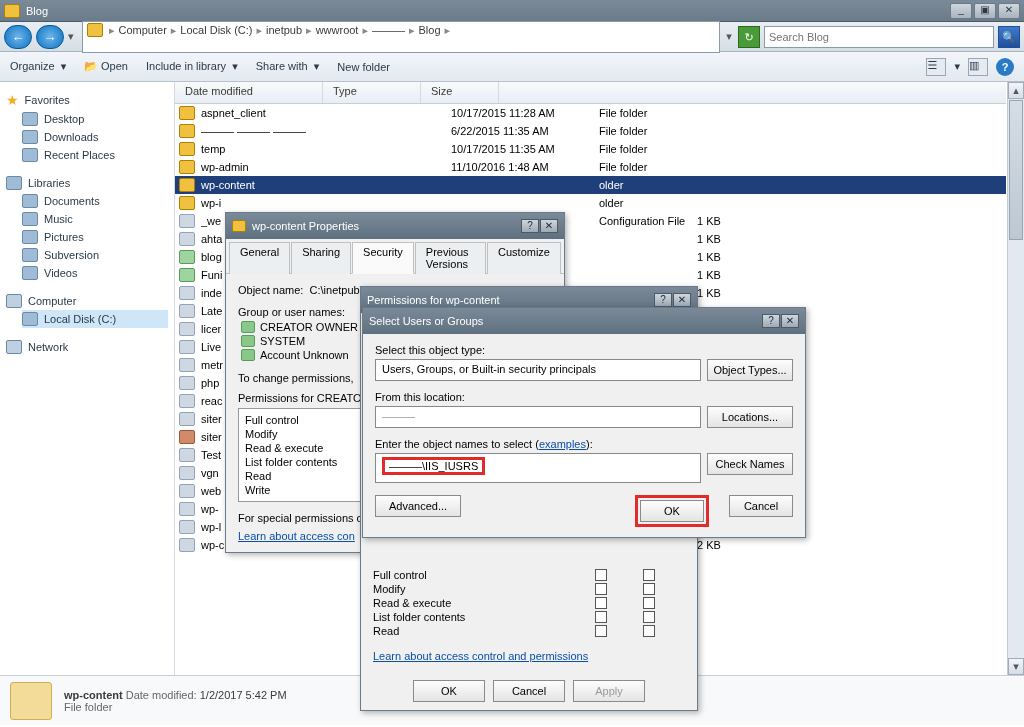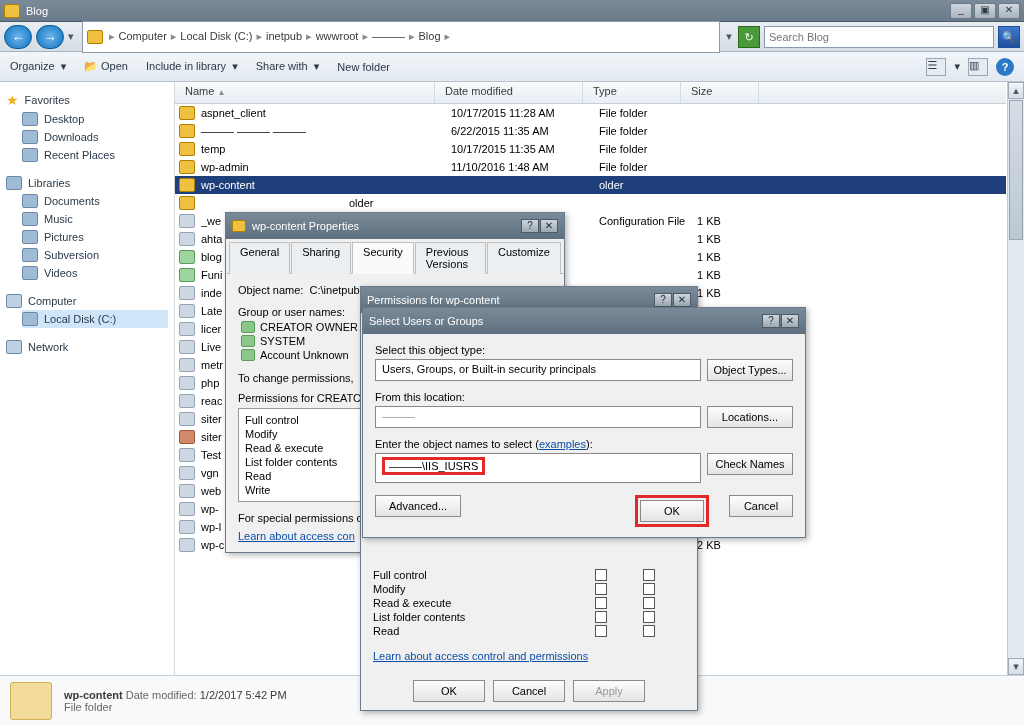--- a/index.html
+++ b/index.html
@@ -7,21 +7,21 @@
 
   
   .titlebar { height: 22px; background: linear-gradient(#7b8a99,#6a7b8a); display: flex; align-items: center; padding: 0 4px; color: #fff; border-bottom: 1px solid #4a5a68; }
   .titlebar .folder-glyph { width: 16px; height: 14px; background: #f0c040; border: 1px solid #b08000; border-radius: 2px; margin-right: 6px; }
   .titleright { margin-left: auto; display: flex; gap: 2px; }
   .winbtn { width: 22px; height: 16px; background: linear-gradient(#cfd6dd,#a9b3be); border: 1px solid #6a7a88; border-radius: 2px; font-size: 10px; text-align: center; color: #2a3a48; }
 
   
   .navbar { height: 30px; background: linear-gradient(#e9eef3,#d5dde5); border-bottom: 1px solid #a9b3be; display: flex; align-items: center; padding: 0 4px; gap: 4px; }
   .navbtn { width: 28px; height: 24px; border-radius: 12px; background: radial-gradient(circle,#6fb5ea,#0b72c3); border: 1px solid #0a5a96; color: #fff; display: flex; align-items: center; justify-content: center; font-size: 13px; }
-  .addrbar { flex: 1; height: 22px; background: #fff; border: 1px solid #8a9aa8; display: flex; align-items: center; padding: 15px 4px; }
+  .addrbar { flex: 1; height: 22px; background: #fff; border: 1px solid #8a9aa8; display: flex; align-items: flex-end; padding: 15px 4px; }
   .addrbar .fg { width: 16px; height: 14px; background: #f0c040; border: 1px solid #b08000; border-radius: 2px; margin-right: 4px; }
   .addrbar .crumb { color: #3a3a3a; padding: 0 2px; }
   .addrbar .sep { color: #888; padding: 0 2px; }
   .refreshbtn { width: 22px; height: 22px; background: #4a9a3a; border: 1px solid #2a6a1a; color: #fff; text-align: center; line-height: 20px; }
   .searchbox { width: 230px; height: 22px; border: 1px solid #8a9aa8; background: #fff; display: flex; align-items: center; padding: 0 4px; }
   .searchbox input { border: none; flex: 1; font-size: 11px; outline: none; color: #777; }
   .searchbtn { width: 22px; height: 22px; background: linear-gradient(#3f7acc,#1f4f9a); border: 1px solid #1f4f9a; color: #fff; text-align: center; line-height: 20px; }
 
   
   .toolbar { height: 30px; background: linear-gradient(#f2f6fa,#e2e9f0); border-bottom: 1px solid #b7c2cc; display: flex; align-items: center; padding: 0 10px; gap: 18px; color: #2a3a48; }
@@ -214,21 +214,20 @@
     <div class="sbgroup">
       <div class="sbhead">
           <span class="glyph" style="background:#bed0e2"></span>
           <span>Network</span>
         </div>
     </div>
   </div>
 
   <div class="content">
     <div class="colheaders">
-      <div class="colh c-name"><span>Name</span> <span style="color:#888;font-size:8px;">▲</span></div>
       <div class="colh c-date">Date modified</div>
       <div class="colh c-type">Type</div>
       <div class="colh c-size">Size</div>
     </div>
     <div class="filelist" id="filelist">
         <div class="filerow">
           <span class="ficon folder"></span>
           <span class="fname">aspnet_client</span>
           <span class="fdate">10/17/2015 11:28 AM</span>
           <span class="ftype">File folder</span>
@@ -257,20 +256,21 @@
         </div>
         <div class="filerow selected">
           <span class="ficon folder"></span>
           <span class="fname">wp-content</span>
           <span class="fdate"></span>
           <span class="ftype">older</span>
           <span class="fsize"></span>
         </div>
         <div class="filerow">
           <span class="ficon folder"></span>
+          <span class="fname">wp-i</span>
           <span class="fdate"></span>
           <span class="ftype">older</span>
           <span class="fsize"></span>
         </div>
         <div class="filerow">
           <span class="ficon doc"></span>
           <span class="fname">_we</span>
           <span class="fdate"></span>
           <span class="ftype">Configuration File</span>
           <span class="fsize">1 KB</span>

